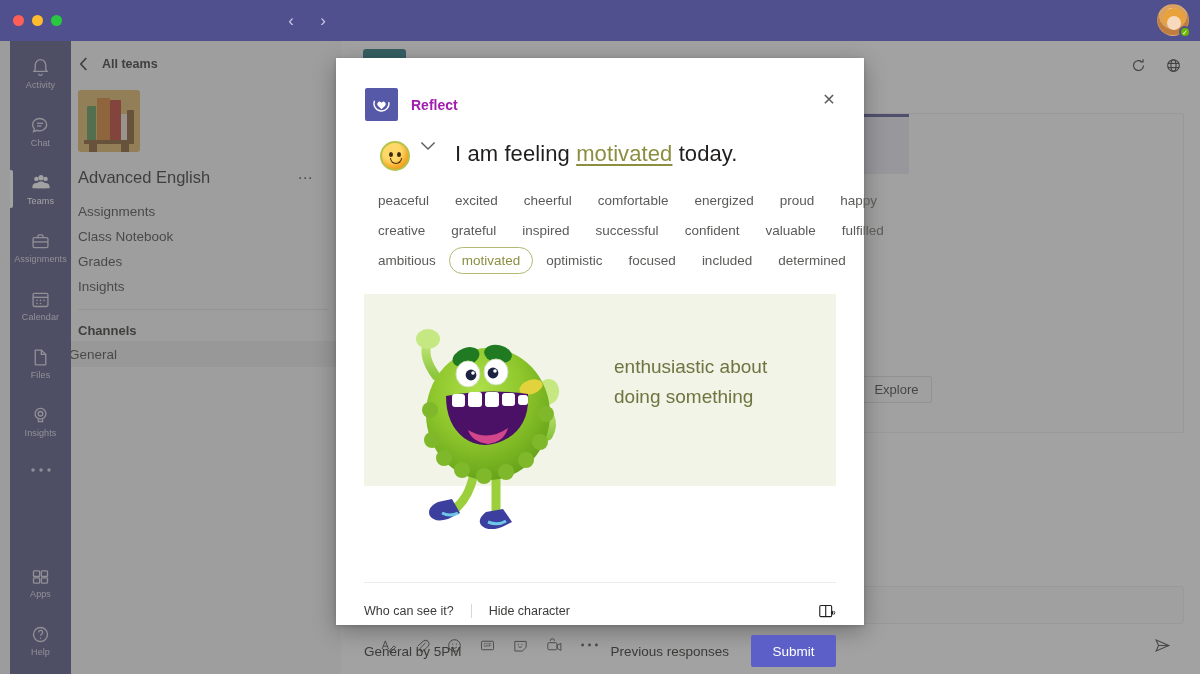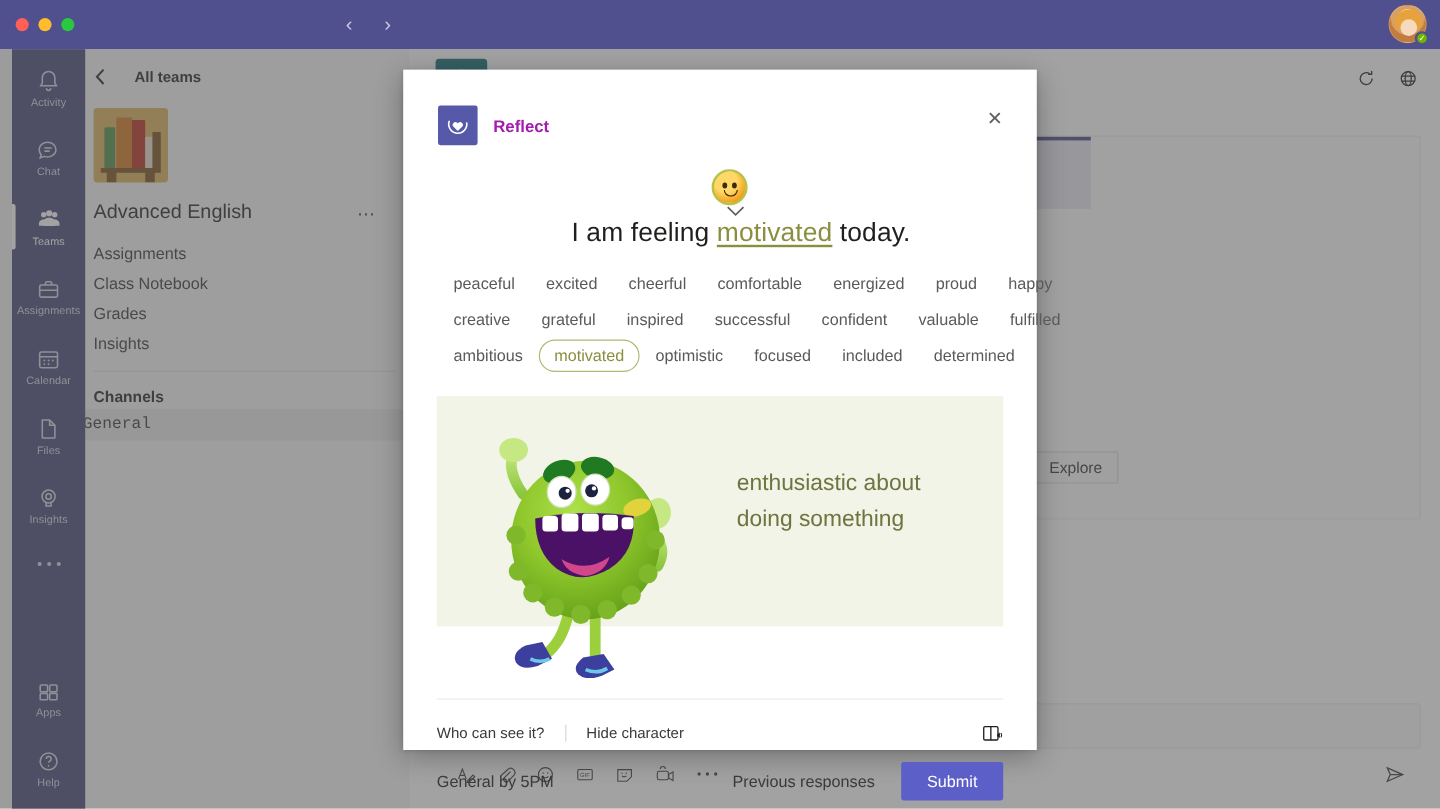--- a/index.html
+++ b/index.html
@@ -68,21 +68,21 @@
   }
   .rail-bottom { position: absolute; bottom: 8px; left: 0; width: 61px; }
   .rail svg { display: block; }
 
   
   .teampanel {
     position: absolute; left: 61px; top: 41px; width: 280px; height: 633px;
     background: #f5f5f5; z-index: 8;
   }
   .allteams {
-    display: flex; align-items: flex-end; gap: 24px; padding: 16px 0 0 18px;
+    display: flex; align-items: flex-end; gap: 14px; padding: 16px 0 0 18px;
     font-size: 12.5px; font-weight: 700; color: #252423; cursor: pointer;
   }
   .teamavatar {
     margin: 19px 0 0 17px; width: 62px; height: 62px; border-radius: 3px;
     background: #dbb05a; position: relative; overflow: hidden;
   }
   .book { position: absolute; bottom: 12px; border-radius: 1px 1px 0 0; }
   .shelf { position: absolute; left: 6px; bottom: 8px; width: 50px; height: 4px; background: #7d4f1e; }
   .shelf2 { position: absolute; left: 11px; bottom: 0px; width: 8px; height: 9px; background: #7d4f1e; }
   .shelf3 { position: absolute; right: 11px; bottom: 0px; width: 8px; height: 9px; background: #7d4f1e; }
@@ -93,21 +93,21 @@
   .teamname .dots { margin-left: auto; margin-right: 10px; color: #484644; letter-spacing: 1.5px; font-size: 15px; cursor: pointer; }
   .navlist { margin-top: 12px; }
   .navlink {
     height: 25px; display: flex; align-items: center; padding-left: 17px;
     font-size: 13.5px; color: #3b3a39; cursor: pointer;
   }
   .divider { margin: 10px 12px 0 17px; height: 1px; background: #e1dfdd; }
   .sechead { margin: 13px 0 3px 17px; font-size: 13px; font-weight: 700; color: #252423; }
   .chan {
     height: 26px; display: flex; align-items: center; padding-left: 8px;
-    font-size: 13.5px; color: #3b3a39; cursor: pointer; margin-right: 5px; font-family: Liberation Mono, monospace;
+    font-size: 13.5px; color: #3b3a39; cursor: pointer; margin-right: 5px;
   }
   .chan.sel { background: #e9e9ea; border-radius: 2px; }
   .chan.add { color: #5b5fc7; }
 
   
   .main {
     position: absolute; left: 341px; top: 41px; width: 859px; height: 633px;
     background: #fff; z-index: 5;
   }
   .tealchip {
@@ -165,21 +165,21 @@
   .reflect-logo {
     width: 33px; height: 33px; background: #5659a8; border-radius: 2px;
     display: flex; align-items: center; justify-content: center;
   }
   .m-title { margin-left: 13px; font-size: 14px; font-weight: 700; color: #a21caf; }
   .m-close {
     position: absolute; right: 22px; top: 28px; width: 26px; height: 26px;
     display: flex; align-items: center; justify-content: center;
     color: #605e5c; font-size: 16px; cursor: pointer;
   }
-  .m-prompt { display: flex; align-items: center; padding: 20px 0 0 16px; flex-direction: column; }
+  .m-prompt { display: flex; align-items: flex-start; padding: 20px 0 0 44px; }
   .emoji-face {
     width: 30px; height: 30px; border-radius: 50%;
     background: radial-gradient(circle at 38% 32%, #ffd868 0 38%, #f5a623 70%, #e08a12 100%);
     border: 2px solid #b7c24a; position: relative; flex: none;
   }
   .eye {
     position: absolute; top: 9px; width: 4px; height: 5px; background: #3d2b10; border-radius: 50%;
   }
   .eye.l { left: 7px; } .eye.r { right: 7px; }
   .mouth {

